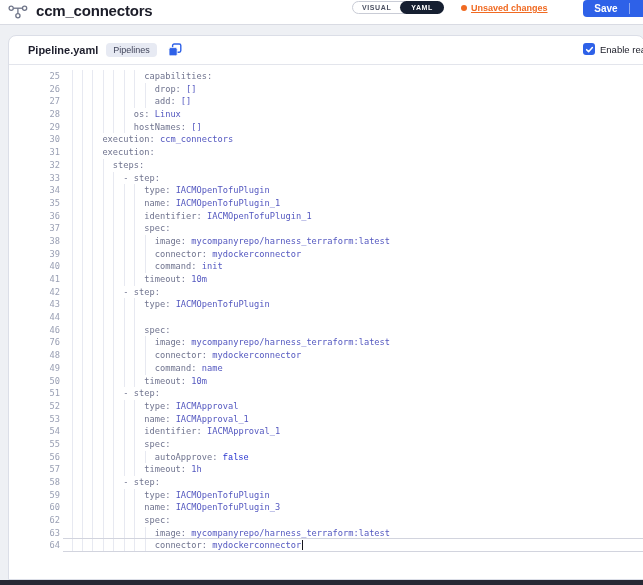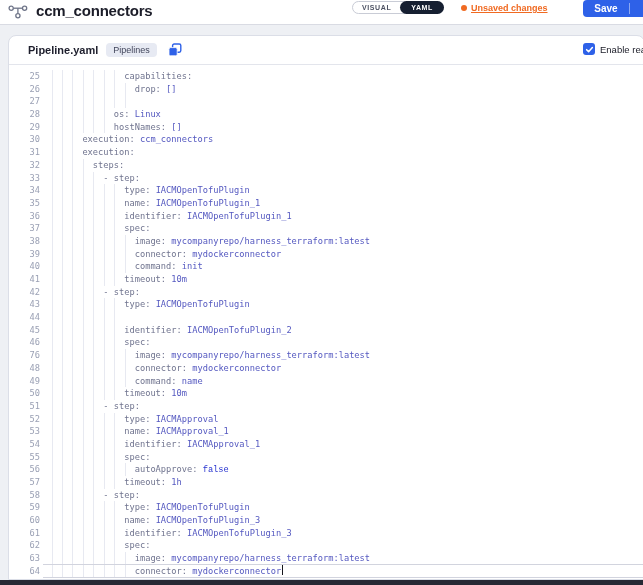--- a/index.html
+++ b/index.html
@@ -25,21 +25,21 @@
   
   .panel{position:absolute;left:8px;top:35px;width:637px;bottom:5px;background:#fff;border:1px solid #dbdee7;border-radius:8px 8px 0 0;box-sizing:border-box;overflow:hidden;}
   .panel-head{position:relative;height:28px;border-bottom:1px solid #e3e5ec;display:flex;align-items:center;padding-left:19px;}
   .file-name{font-size:11px;font-weight:bold;color:#1d1e2c;}
   .badge{margin-left:8px;background:#e7eaf3;color:#42465c;font-size:9px;padding:2px 7px;border-radius:4px;}
   .copy-btn{margin-left:11px;width:14px;height:14px;background:none;border:none;padding:0;cursor:pointer;}
   .cb-group{position:absolute;left:574px;top:7px;display:flex;align-items:center;gap:5px;white-space:nowrap;}
   .checkbox{width:12px;height:12px;border-radius:3px;background:var(--c-blue);display:flex;align-items:center;justify-content:center;cursor:pointer;flex:0 0 auto;}
   .cb-label{font-size:9.5px;color:#22232e;}
   
-  .editor{position:relative;padding-top:5px;}
+  .editor{position:relative;padding-top:5px;margin-left:20px;}
   .line{position:relative;height:12.7px;}
   .num{position:absolute;left:0;top:0;width:31px;text-align:right;color:var(--c-num);
        font-family:"DejaVu Sans Mono",monospace;font-size:8.7px;line-height:12.7px;}
   .code{position:absolute;left:42px;top:0;white-space:pre;
        font-family:"DejaVu Sans Mono",monospace;font-size:8.7px;line-height:12.7px;}
   .g{position:absolute;top:0;bottom:0;width:1px;background:#e7e9f1;}
   .tk-key{color:var(--c-key);}
   .tk-dash{color:var(--c-key);}
   .tk-str{color:var(--c-str);}
   .tk-kw{color:var(--c-kw);font-family:Liberation Mono, monospace;}
@@ -127,20 +127,21 @@
         <div class="line">
           <div class="num">27</div>
           <div class="g" style="left: 42.5px;"></div>
           <div class="g" style="left: 52.9748px;"></div>
           <div class="g" style="left: 63.4496px;"></div>
           <div class="g" style="left: 73.9244px;"></div>
           <div class="g" style="left: 84.3992px;"></div>
           <div class="g" style="left: 94.874px;"></div>
           <div class="g" style="left: 105.349px;"></div>
           <div class="g" style="left: 115.824px;"></div>
+          <div class="code">                <span class="tk-key">add:</span> <span class="tk-str">[]</span></div>
         </div>
         <div class="line">
           <div class="num">28</div>
           <div class="g" style="left: 42.5px;"></div>
           <div class="g" style="left: 52.9748px;"></div>
           <div class="g" style="left: 63.4496px;"></div>
           <div class="g" style="left: 73.9244px;"></div>
           <div class="g" style="left: 84.3992px;"></div>
           <div class="g" style="left: 94.874px;"></div>
           <div class="code">            <span class="tk-key">os:</span> <span class="tk-str">Linux</span></div>
@@ -301,31 +302,20 @@
           <div class="num">44</div>
           <div class="g" style="left: 42.5px;"></div>
           <div class="g" style="left: 52.9748px;"></div>
           <div class="g" style="left: 63.4496px;"></div>
           <div class="g" style="left: 73.9244px;"></div>
           <div class="g" style="left: 84.3992px;"></div>
           <div class="g" style="left: 94.874px;"></div>
           <div class="g" style="left: 105.349px;"></div>
         </div>
         <div class="line">
-          <div class="num">45</div>
-          <div class="g" style="left: 42.5px;"></div>
-          <div class="g" style="left: 52.9748px;"></div>
-          <div class="g" style="left: 63.4496px;"></div>
-          <div class="g" style="left: 73.9244px;"></div>
-          <div class="g" style="left: 84.3992px;"></div>
-          <div class="g" style="left: 94.874px;"></div>
-          <div class="g" style="left: 105.349px;"></div>
-          <div class="code">              <span class="tk-key">identifier:</span> <span class="tk-str">IACMOpenTofuPlugin_2</span></div>
-        </div>
-        <div class="line">
           <div class="num">46</div>
           <div class="g" style="left: 42.5px;"></div>
           <div class="g" style="left: 52.9748px;"></div>
           <div class="g" style="left: 63.4496px;"></div>
           <div class="g" style="left: 73.9244px;"></div>
           <div class="g" style="left: 84.3992px;"></div>
           <div class="g" style="left: 94.874px;"></div>
           <div class="g" style="left: 105.349px;"></div>
           <div class="code">              <span class="tk-key">spec:</span></div>
         </div>
@@ -475,31 +465,20 @@
         <div class="line">
           <div class="num">60</div>
           <div class="g" style="left: 42.5px;"></div>
           <div class="g" style="left: 52.9748px;"></div>
           <div class="g" style="left: 63.4496px;"></div>
           <div class="g" style="left: 73.9244px;"></div>
           <div class="g" style="left: 84.3992px;"></div>
           <div class="g" style="left: 94.874px;"></div>
           <div class="g" style="left: 105.349px;"></div>
           <div class="code">              <span class="tk-key">name:</span> <span class="tk-str">IACMOpenTofuPlugin_3</span></div>
-        </div>
-        <div class="line">
-          <div class="num">61</div>
-          <div class="g" style="left: 42.5px;"></div>
-          <div class="g" style="left: 52.9748px;"></div>
-          <div class="g" style="left: 63.4496px;"></div>
-          <div class="g" style="left: 73.9244px;"></div>
-          <div class="g" style="left: 84.3992px;"></div>
-          <div class="g" style="left: 94.874px;"></div>
-          <div class="g" style="left: 105.349px;"></div>
-          <div class="code">              <span class="tk-key">identifier:</span> <span class="tk-str">IACMOpenTofuPlugin_3</span></div>
         </div>
         <div class="line">
           <div class="num">62</div>
           <div class="g" style="left: 42.5px;"></div>
           <div class="g" style="left: 52.9748px;"></div>
           <div class="g" style="left: 63.4496px;"></div>
           <div class="g" style="left: 73.9244px;"></div>
           <div class="g" style="left: 84.3992px;"></div>
           <div class="g" style="left: 94.874px;"></div>
           <div class="g" style="left: 105.349px;"></div>

